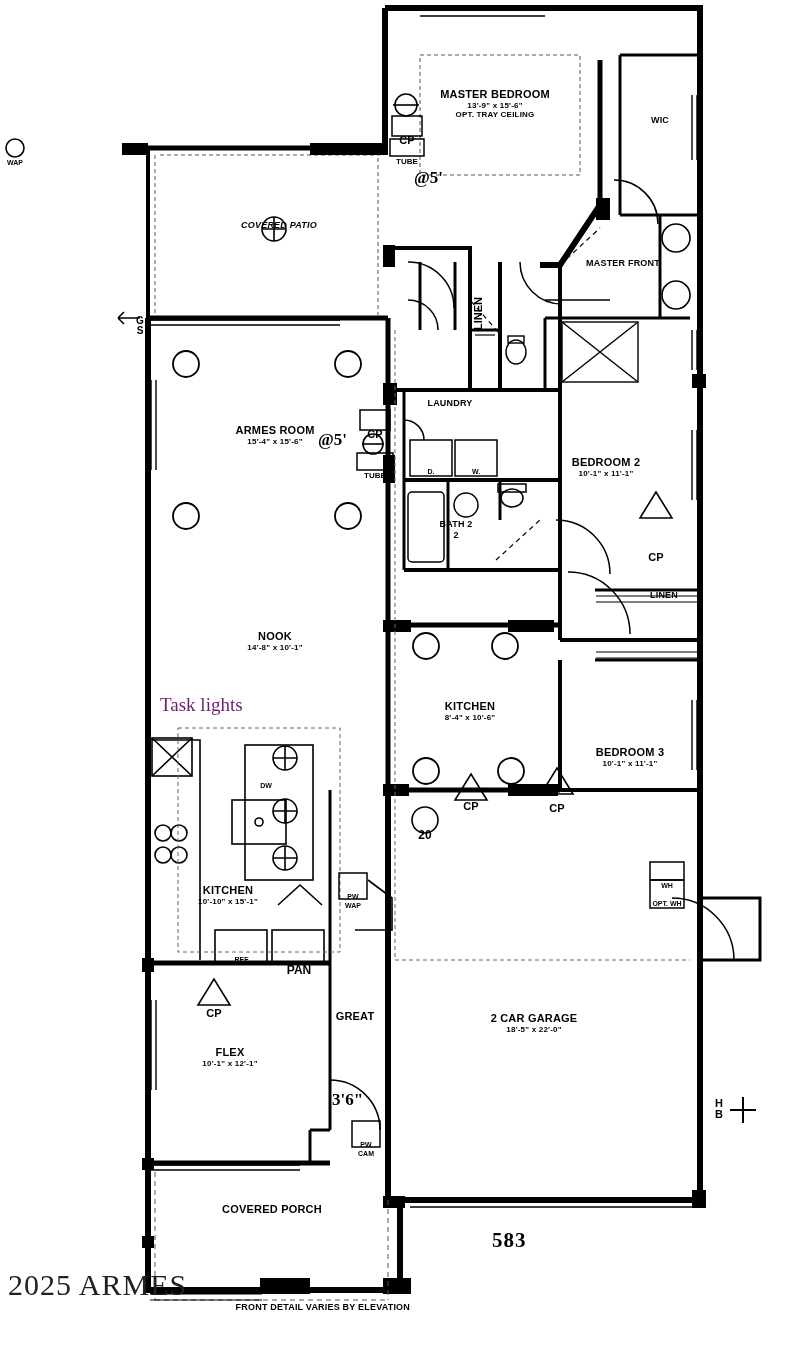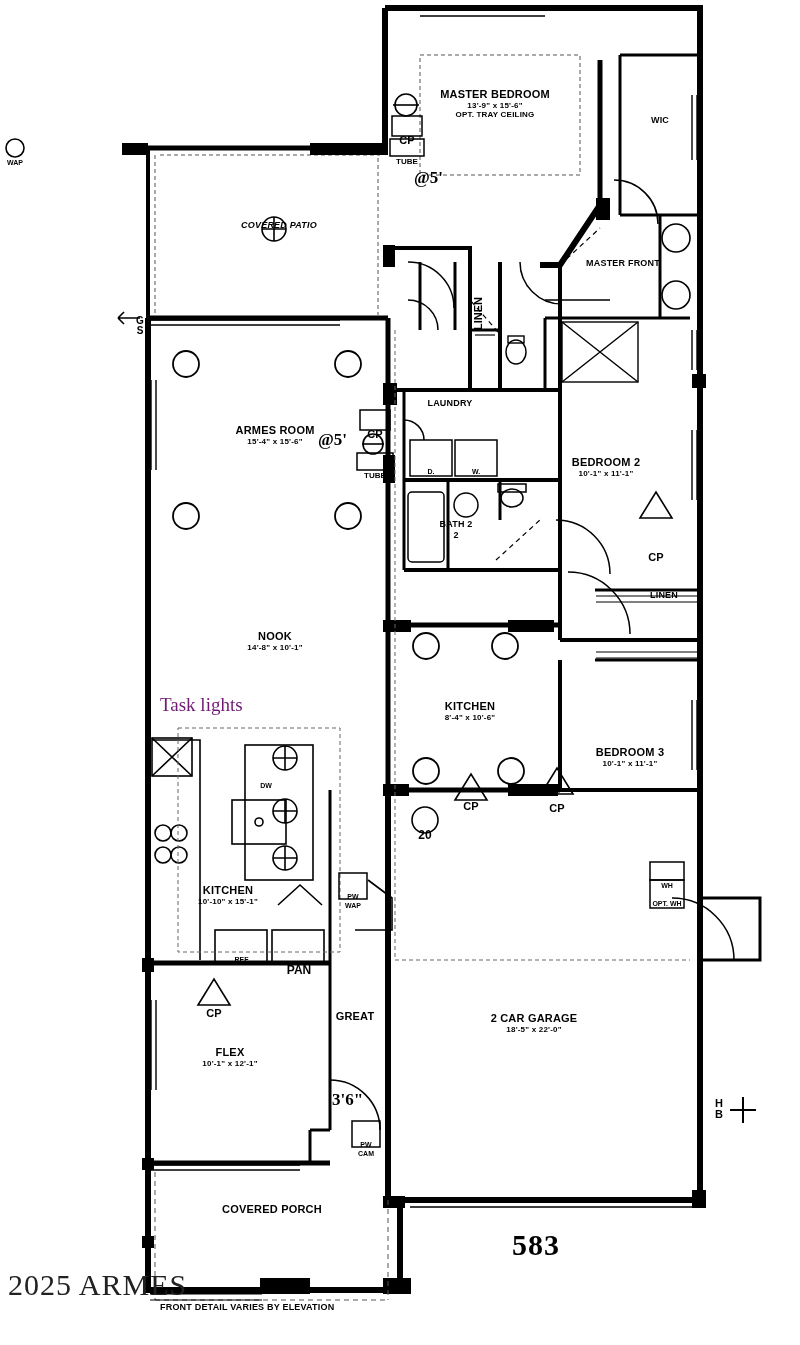--- a/index.html
+++ b/index.html
@@ -6,22 +6,22 @@
   body{width:800px;height:1345px;position:relative;font-family:"Liberation Sans",sans-serif;color:#000;overflow:hidden;}
   #plan{position:absolute;left:0;top:0;width:800px;height:1345px;}
   .lbl{position:absolute;text-align:center;line-height:1.18;font-weight:bold;letter-spacing:.2px;}
   .lbl .nm{display:block;font-size:11px;}
   .lbl .dim{display:block;font-size:8px;font-weight:bold;}
   .lbl.sm .nm{font-size:9px;}
   .tiny{position:absolute;font-size:7px;font-weight:bold;text-align:center;line-height:1.1;margin-top:16px;}
   .note-hand{position:absolute;font-family:"Liberation Serif",serif;font-size:19px;color:#701a75;}
   .at5{position:absolute;font-family:"Liberation Serif",serif;font-size:17px;font-weight:bold;}
   .watermark{position:absolute;left:8px;top:1268px;font-family:"Liberation Serif",serif;font-size:30px;color:#222;letter-spacing:1px;}
-  .bignum{position:absolute;font-family:"Liberation Serif",serif;font-size:30px;font-weight:bold;letter-spacing:1px;margin-left:20px;}
-  .footnote{position:absolute;font-size:9px;font-weight:bold;letter-spacing:.2px;text-align:left;}
+  .bignum{position:absolute;font-family:"Liberation Serif",serif;font-size:21px;font-weight:bold;letter-spacing:1px;}
+  .footnote{position:absolute;font-size:9px;font-weight:bold;letter-spacing:.2px;text-align:right;}
   .vlabel{position:absolute;font-size:11px;font-weight:bold;line-height:1.0;text-align:center;}
 </style>
 </head>
 <body>
 
 <svg id="plan" viewBox="0 0 800 1345">
   <defs>
     <pattern id="dots" width="6" height="6" patternUnits="userSpaceOnUse">
       <circle cx="1.2" cy="1.2" r="0.7" fill="#888"></circle>
     </pattern>

